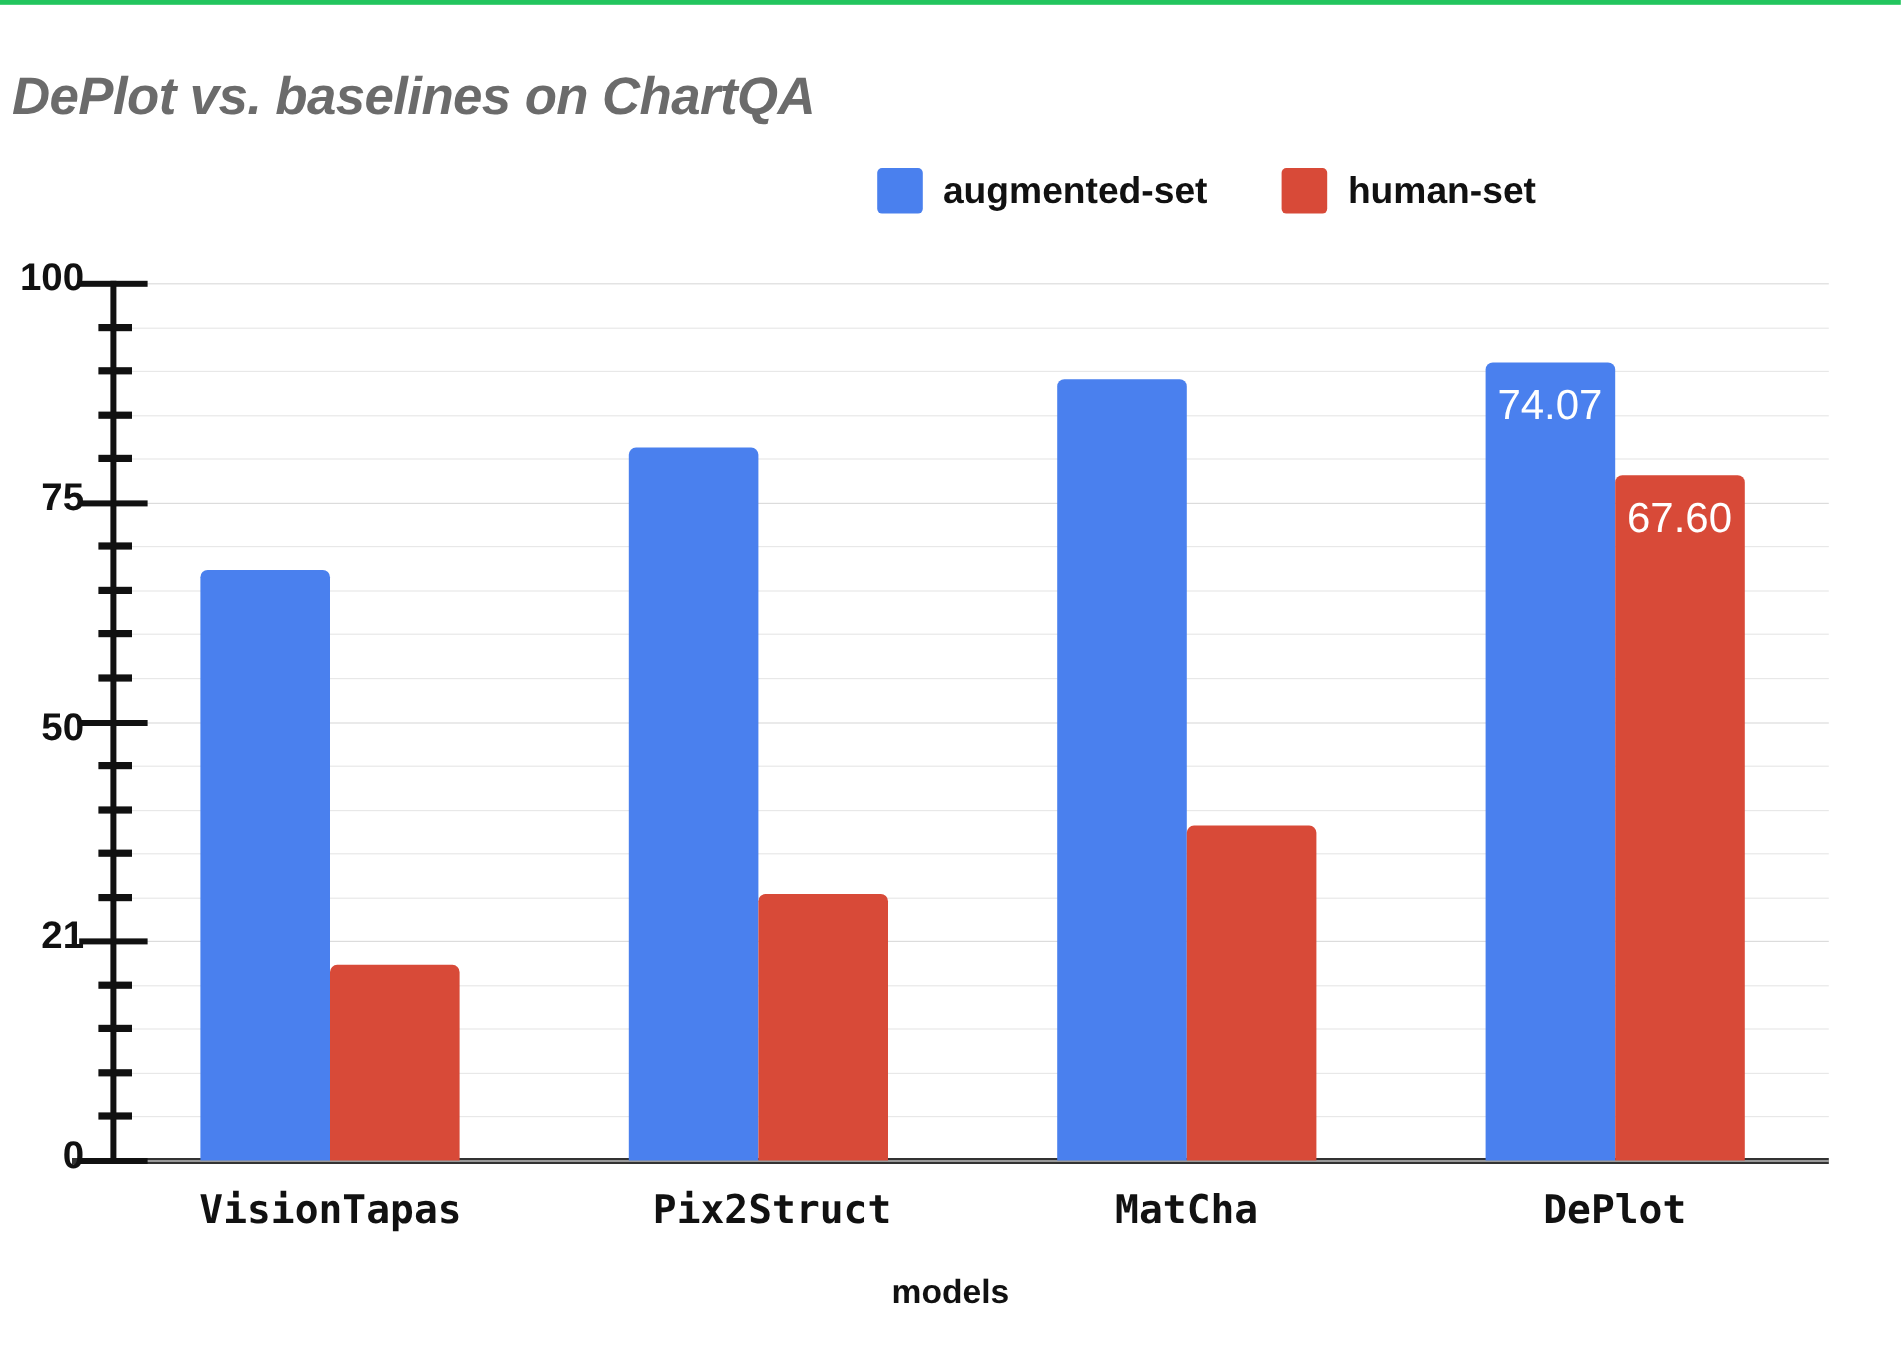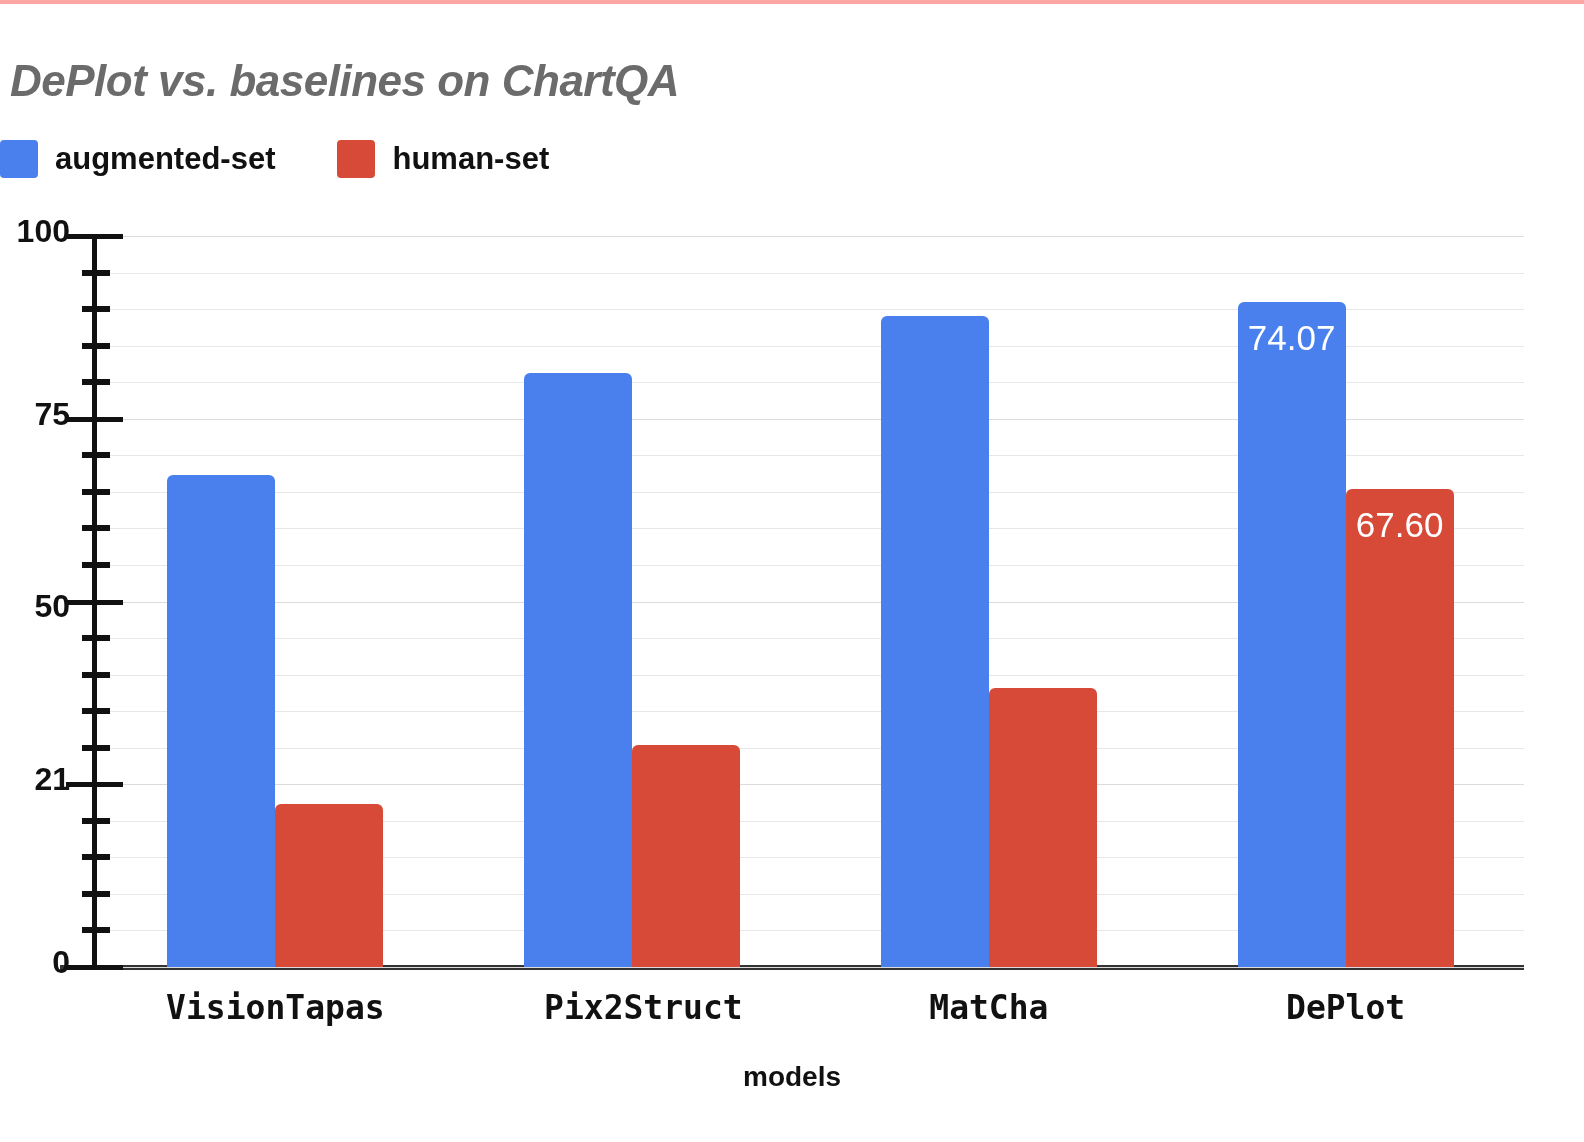--- a/index.html
+++ b/index.html
@@ -14,21 +14,21 @@
     overflow: hidden;
     position: relative;
   }
 
   #page {
     position: absolute;
     left: 0; top: 0;
     width: 1584px;
     height: 1142px;
     background: #ffffff;
-    border-top: 4px solid #fca5a5;
+    border-top: 4px solid #22c55e;
     box-sizing: border-box;
     overflow: hidden;
   }
 
   
   #chart-title {
     position: absolute;
     left: 10px;
     top: 52px;
     font-size: 44px;
@@ -39,21 +39,21 @@
     white-space: nowrap;
   }
 
   
   #legend {
     position: absolute;
     left: 0;
     top: 136px;
     width: 1280px;
     display: flex;
-    justify-content: flex-start;
+    justify-content: flex-end;
     align-items: center;
     gap: 62px;
   }
   .legend-entry {
     display: flex;
     align-items: center;
     gap: 17px;
   }
   .legend-swatch {
     width: 38px;
@@ -218,21 +218,21 @@
       <div class="gridline" style="top: 36.55px;"></div>
       <div class="bar series-0" style="left: 70.375px; width: 108px; height: 491.963px; background: rgb(74, 128, 238);"></div>
       <div class="bar series-1" style="left: 178.375px; width: 108px; height: 163.013px; background: rgb(216, 74, 56);"></div>
       <div class="bar series-0" style="left: 427.125px; width: 108px; height: 594.303px; background: rgb(74, 128, 238);"></div>
       <div class="bar series-1" style="left: 535.125px; width: 108px; height: 222.224px; background: rgb(216, 74, 56);"></div>
       <div class="bar series-0" style="left: 783.875px; width: 108px; height: 650.59px; background: rgb(74, 128, 238);"></div>
       <div class="bar series-1" style="left: 891.875px; width: 108px; height: 279.242px; background: rgb(216, 74, 56);"></div>
       <div class="bar series-0" style="left: 1140.62px; width: 108px; height: 665.21px; background: rgb(74, 128, 238);">
         <span class="bar-label">74.07</span>
       </div>
-      <div class="bar series-1" style="left: 1248.62px; width: 108px; height: 478px; background: rgb(216, 74, 56);">
+      <div class="bar series-1" style="left: 1248.62px; width: 108px; height: 571px; background: rgb(216, 74, 56);">
         <span class="bar-label">67.60</span>
       </div>
     </div>
 
   <div id="axis-decorations">
       <div class="y-tick-major" style="top: 961px;"></div>
       <div class="y-tick-label" style="top: 940px;">0</div>
       <div class="y-tick-major" style="top: 778.25px;"></div>
       <div class="y-tick-label" style="top: 757.25px;">21</div>
       <div class="y-tick-major" style="top: 595.5px;"></div>

